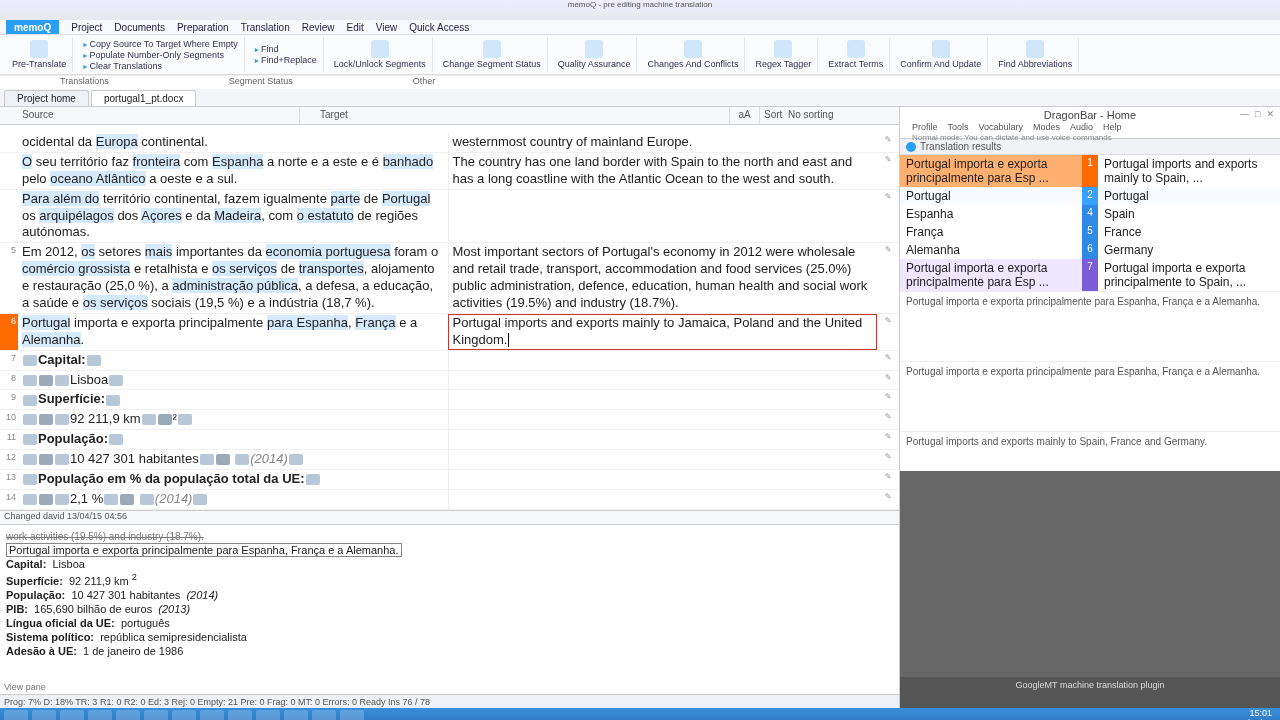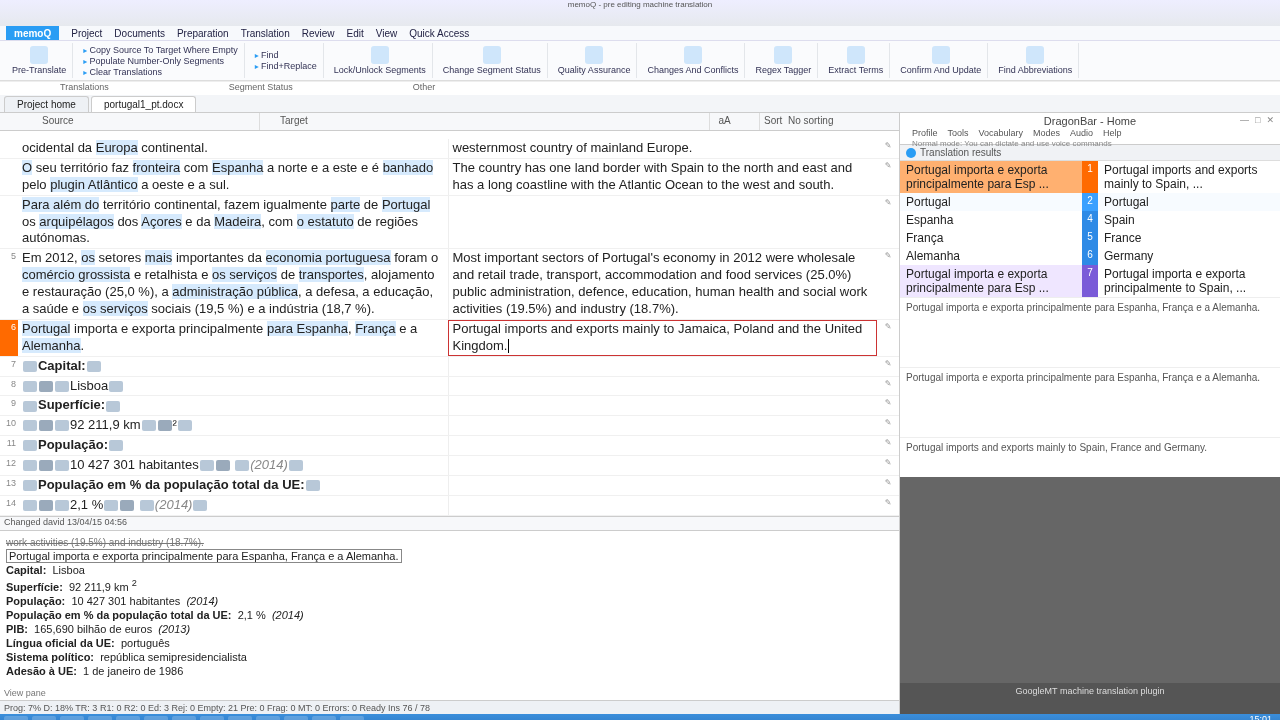--- a/index.html
+++ b/index.html
@@ -1,40 +1,40 @@
 <!DOCTYPE html>
 <html><head>
 <meta charset="utf-8">
 <style>
 * { box-sizing: border-box; margin: 0; padding: 0; font-family: "Segoe UI", Tahoma, sans-serif; }
 body { width: 1280px; height: 720px; overflow: hidden; background: #fff; font-size: 11px; color: #222; }
 
 
-.titlebar { height: 26px; background: linear-gradient(#eef,#e6e9ee); font-size: 8px; color:#555; text-align:center; line-height:10px; }
+.titlebar { height: 20px; background: linear-gradient(#eef,#e6e9ee); font-size: 8px; color:#555; text-align:center; line-height:10px; }
 .menubar { height: 15px; display:flex; gap:12px; padding:0 6px; background:#f7f9fc; border-bottom:1px solid #dde; font-size:10px; color:#224; }
 .menubar span { line-height:15px; cursor:default; }
 .brand { background:#2a9df4; color:#fff; font-weight:bold; padding:0 8px; }
 .ribbon { height:40px; display:flex; align-items:center; gap:4px; padding:2px 6px; background:#fafbfd; border-bottom:1px solid #ddd; font-size:9px; color:#335; }
 .ribbon .grp { display:flex; flex-direction:column; align-items:center; padding:0 6px; border-right:1px solid #e3e6ea; height:100%; justify-content:center; }
 .ribbon .grp .ic { width:18px; height:18px; background:#cfe6fb; border-radius:3px; margin-bottom:1px; }
 .ribbon .col { display:flex; flex-direction:column; gap:1px; padding:0 6px; border-right:1px solid #e3e6ea; height:100%; justify-content:center; }
 .ribbon .col span::before { content:"▸ "; color:#2a9df4; font-size:8px;}
 .ribbon .lbl { text-align:center; font-size:9px;}
 .secrow { height:14px; border-top:1px solid #eee; display:flex; font-size:9px; color:#666; }
 .secrow div { padding:0 60px; }
 
 .tabbar { height:18px; display:flex; align-items:flex-end; gap:2px; padding-left:4px; background:#f3f5f8; border-bottom:1px solid #ccc; }
 .tab { padding:2px 12px; font-size:10px; border:1px solid #ccc; border-bottom:none; background:#fff; border-radius:3px 3px 0 0;}
 .tab.active { background:#fff; }
 .tab.inactive { background:#eef1f5; }
 
 
 .workspace { display:flex; height: calc(720px - 10px - 15px - 40px - 14px - 18px - 22px); }
 .editor { width: 900px; display:flex; flex-direction:column; border-right:1px solid #ccc; }
-.hdrrow { height:18px; display:flex; border-bottom:1px solid #ccc; background:#f7f8fa; font-size:10px; color:#555;gap:20px;}
+.hdrrow { height:18px; display:flex; border-bottom:1px solid #ccc; background:#f7f8fa; font-size:10px; color:#555;}
 .hdrrow .c1 { width:18px; }
 .hdrrow .c2 { flex:1; padding:2px 4px; }
 .hdrrow .c3 { width:430px; padding:2px 20px; border-left:1px solid #ddd; }
 .hdrrow .sort { width:140px; padding:2px 4px; border-left:1px solid #ddd; }
 .hdrrow .aA { width:30px; text-align:center; border-left:1px solid #ddd; padding:2px 0;}
 .grid { flex:1; overflow:hidden; font-size:13px; line-height:1.3;margin-top:8px; }
 .row { display:flex; border-bottom:1px solid #f0f0f0; }
 .row .num { width:18px; font-size:9px; color:#888; text-align:right; padding:2px 2px 0 0;}
 .row .src { width:430px; padding:1px 4px; }
 .row .tgt { width:430px; padding:1px 4px; border-left:1px solid #eee; position:relative;}
@@ -177,21 +177,21 @@
     </div>
     <div class="grid" id="grid">
         <div class="row">
           <div class="num"></div>
           <div class="src">ocidental da <span class="hl">Europa</span> continental.</div>
           <div class="tgt">westernmost country of mainland Europe.</div>
           <div class="st">✎</div>
         </div>
         <div class="row">
           <div class="num"></div>
-          <div class="src"><span class="hl">O</span> seu território faz <span class="hl">fronteira</span> com <span class="hl">Espanha</span> a norte e a este e é <span class="hl">banhado</span> pelo <span class="hl">plugin Atlântico</span> a oeste e a sul.</div>
+          <div class="src"><span class="hl">O</span> seu território faz <span class="hl">fronteira</span> com <span class="hl">Espanha</span> a norte e a este e é <span class="hl">banhado</span> pelo <span class="hl">oceano Atlântico</span> a oeste e a sul.</div>
           <div class="tgt">The country has one land border with Spain to the north and east and has a long coastline with the Atlantic Ocean to the west and south.</div>
           <div class="st">✎</div>
         </div>
         <div class="row">
           <div class="num"></div>
           <div class="src"><span class="hl">Para além do</span> território continental, fazem igualmente <span class="hl">parte</span> de <span class="hl">Portugal</span> os <span class="hl">arquipélagos</span> dos <span class="hl">Açores</span> e da <span class="hl">Madeira</span>, com <span class="hl">o estatuto</span> de regiões autónomas.</div>
           <div class="tgt"></div>
           <div class="st">✎</div>
         </div>
         <div class="row">
@@ -263,21 +263,20 @@
       </div>
 
     <div class="changed">Changed   david 13/04/15 04:56</div>
 
     <div class="preview">
       <p style="color:#777;font-size:10px;text-decoration:line-through;">work activities (19.5%) and industry (18.7%).</p>
       <p><span class="box">Portugal importa e exporta principalmente para Espanha, França e a Alemanha.</span></p>
       <p><b>Capital:</b>&nbsp;&nbsp;Lisboa</p>
       <p><b>Superfície:</b>&nbsp;&nbsp;92 211,9 km <sup>2</sup></p>
       <p><b>População:</b>&nbsp;&nbsp;10 427 301 habitantes&nbsp;&nbsp;<i>(2014)</i></p>
-      <p><b>População em % da população total da UE:</b>&nbsp;&nbsp;2,1 %&nbsp;&nbsp;<i>(2014)</i></p>
       <p><b>PIB:</b>&nbsp;&nbsp;165,690 bilhão de euros&nbsp;&nbsp;<i>(2013)</i></p>
       <p><b>Língua oficial da UE:</b>&nbsp;&nbsp;português</p>
       <p><b>Sistema político:</b>&nbsp;&nbsp;república semipresidencialista</p>
       <p><b>Adesão à UE:</b>&nbsp;&nbsp;1 de janeiro de 1986</p>
       <span class="vb">View pane</span>
     </div>
     <div class="statusbar">Prog: 7%  D: 18%   TR: 3   R1: 0   R2: 0   Ed: 3   Rej: 0   Empty: 21   Pre: 0   Frag: 0   MT: 0   Errors: 0   Ready   Ins   76 / 78</div>
   </div>
 
   <div class="rpanel">

